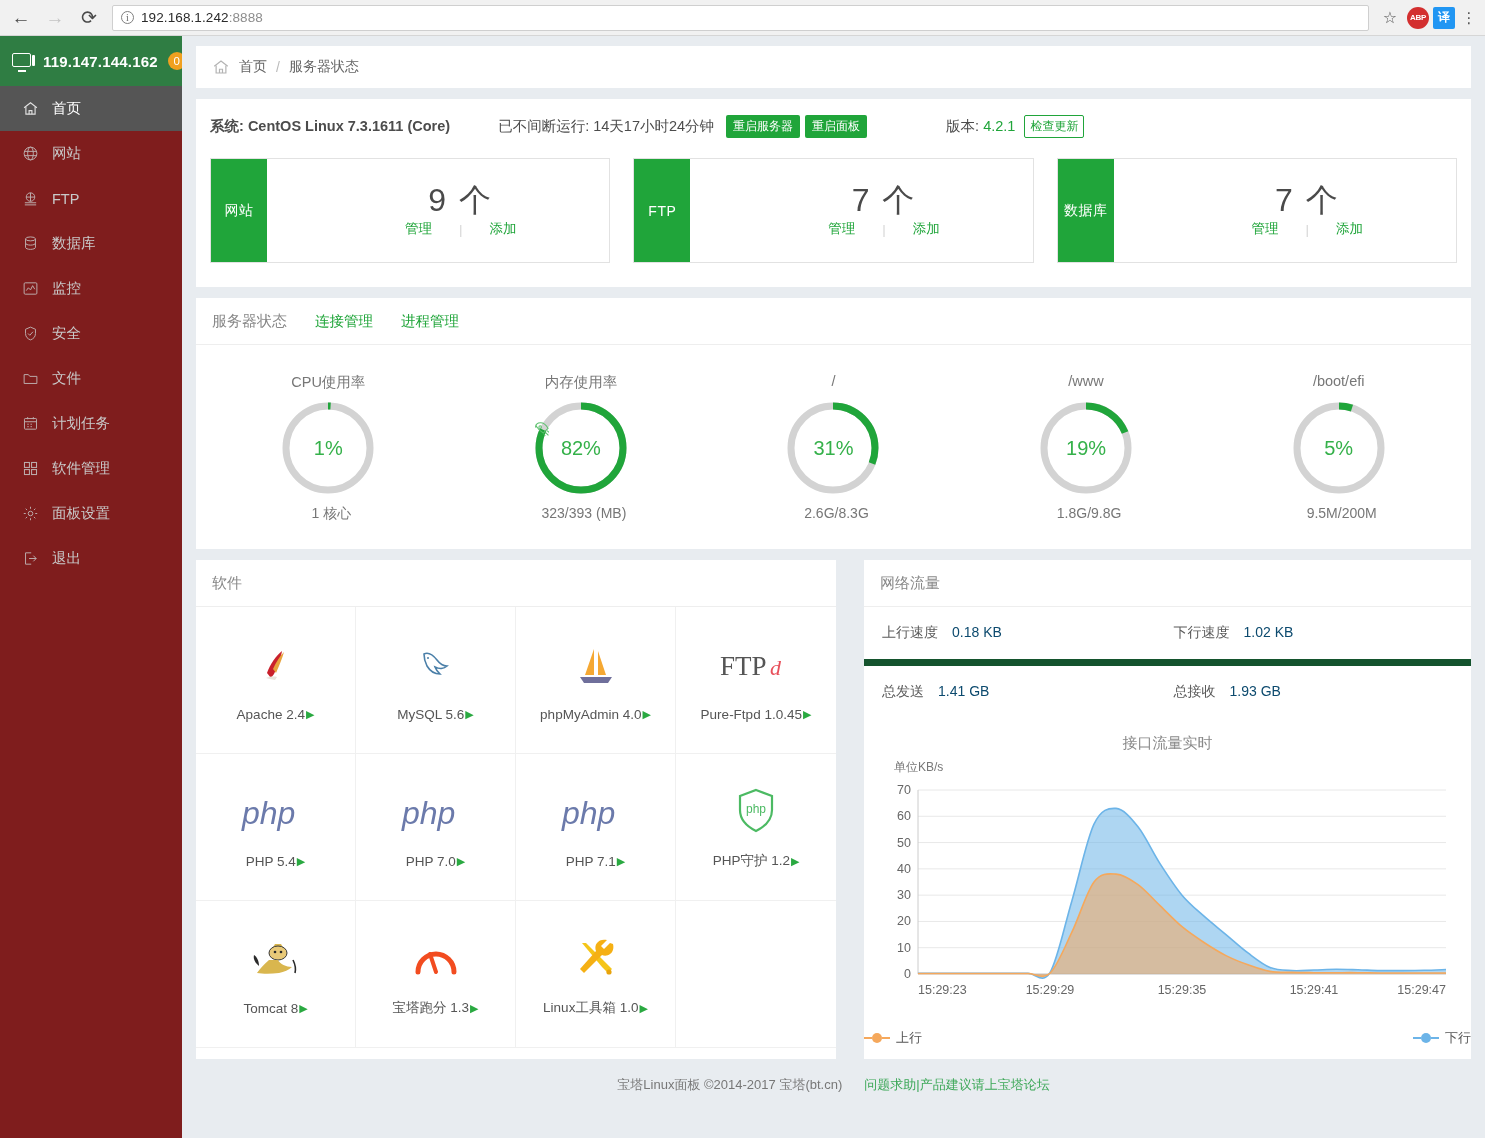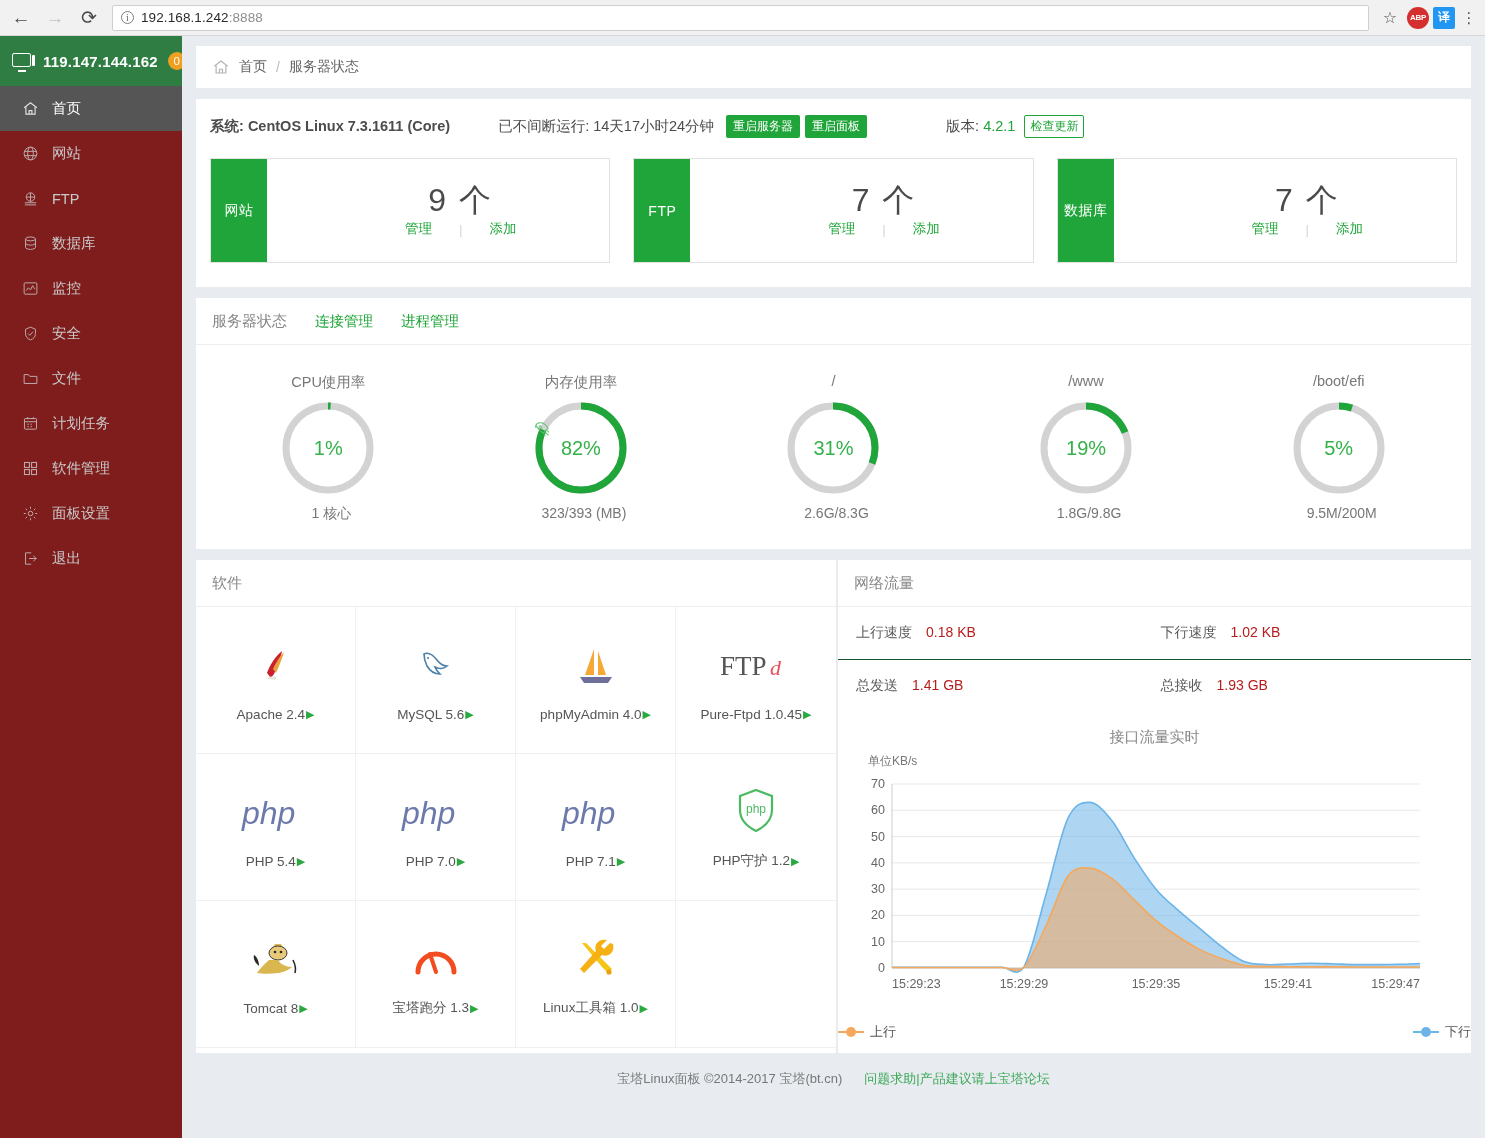--- a/index.html
+++ b/index.html
@@ -140,41 +140,41 @@
   .gauge-ring { position: relative; width: 96px; height: 96px; }
   .gauge-ring svg { display:block; transform: rotate(-90deg); }
   .gauge-val {
     position: absolute; inset: 0; display: flex; align-items: center;
     justify-content: center; font-size: 20px; color: #35b14a;
   }
   .gauge-rocket { position:absolute; top:20px; left:0; right:0; text-align:center; }
   .gauge-sub { font-size: 14px; color: #777; margin-left: 6px; }
 
   
-  .bottom { display: flex; gap: 2px; margin: 11px 14px 0 14px; }
+  .bottom { display: flex; gap: 28px; margin: 11px 14px 0 14px; }
   .soft-panel { width: 640px; background: #fff; flex: none; }
   .net-panel { flex: 1; background: #fff; }
   .soft-grid { display: flex; flex-wrap: wrap; }
   .soft-cell {
     width: 25%; height: 147px; border-right: 1px solid #f0f0f0;
     border-bottom: 1px solid #f0f0f0;
     display: flex; flex-direction: column; align-items: center; justify-content: center;
     gap: 14px; cursor: pointer;
   }
   .soft-cell:nth-child(4n) { border-right: none; }
   .soft-cell.empty { cursor: default; }
   .soft-ico { height: 54px; display: flex; align-items: center; justify-content: center; }
   .soft-name { font-size: 13.5px; color: #555; display: flex; align-items: center; gap: 1px; }
   .play { color: #2aa941; font-size: 11px; }
 
-  .net-row { display: flex; padding: 17px 18px; border-bottom: 1px solid #14532d; font-size: 14px; color: #5a5a5a; }
+  .net-row { display: flex; padding: 17px 18px; border-bottom: 7px solid #14532d; font-size: 14px; color: #5a5a5a; }
   .net-row .half { width: 50%; display: flex; gap: 14px; }
   .net-row .half.right { padding-left: 6px; }
   .net-label { color: #5a5a5a; }
-  .net-val { color: #b91c1c; }
+  .net-val { color: #0c4a6e; }
   .chart-title { text-align: center; font-size: 15px; color: #888; padding: 16px 0 0 0; }
   .chart-unit { font-size: 12px; color: #777; padding: 6px 0 0 30px; }
   .chart-wrap { padding: 2px 12px 0 12px; }
   .legend { display: flex; justify-content: space-between; gap: 22px; padding: 9px 0 12px 0; font-size: 13px; color: #555; }
   .legend-item { display: flex; align-items: center; gap: 6px; }
   .legend-dot { width: 10px; height: 10px; border-radius: 50%; }
   .legend-line { width: 8px; height: 2px; }
   .lg { display:flex; align-items:center; }
 
   

